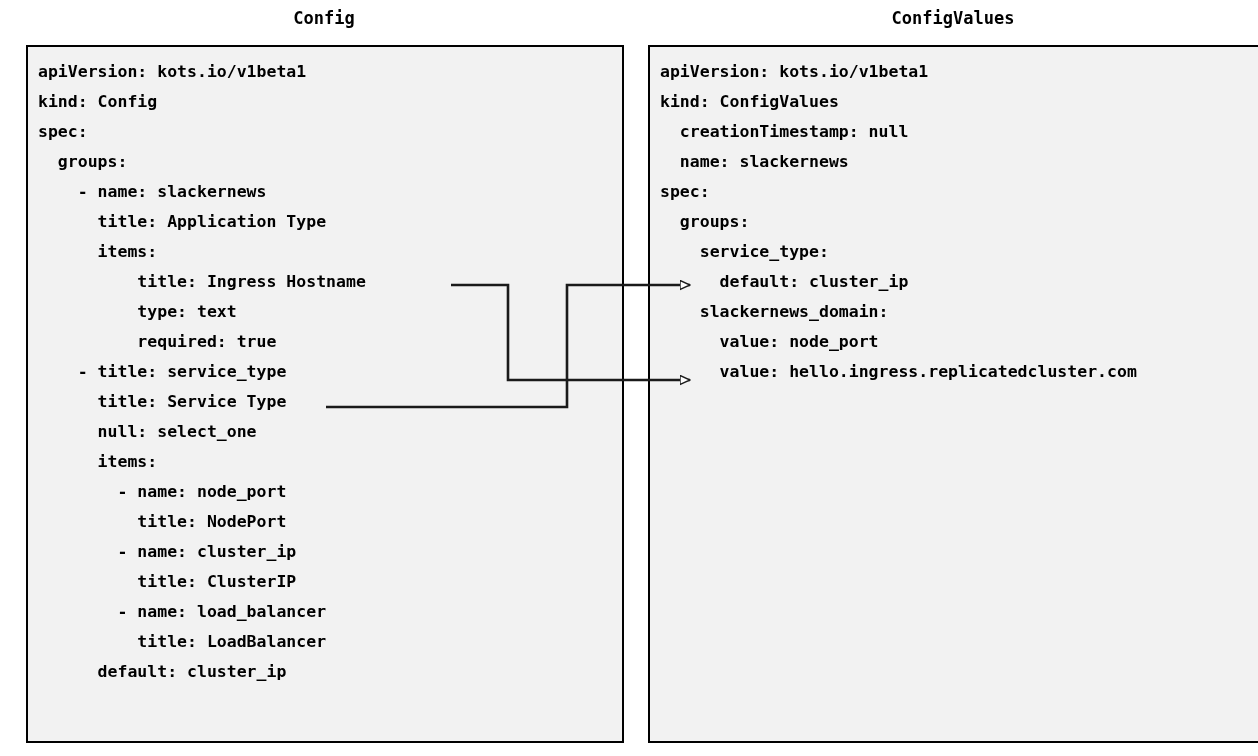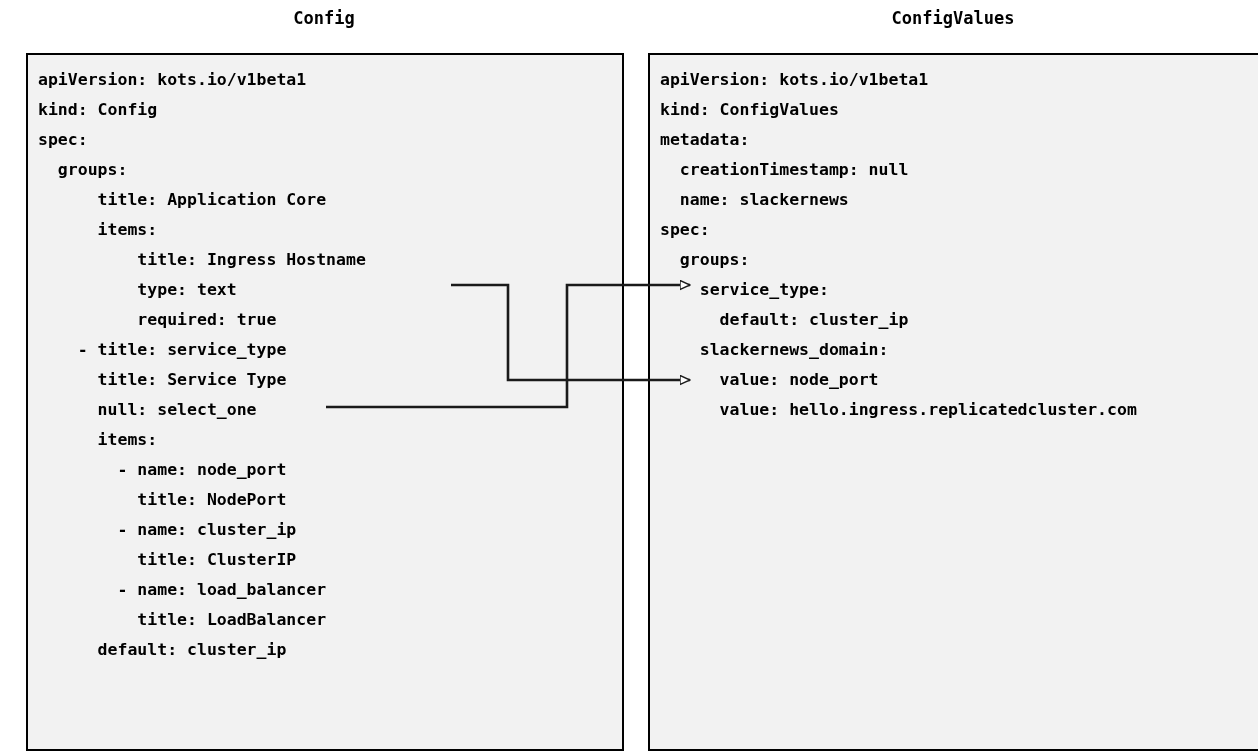--- a/index.html
+++ b/index.html
@@ -36,21 +36,20 @@
   #title-values  { left: 937px; }
 
   .panel {
     position: absolute;
     background: #f2f2f2;
     border: 2px solid #000000;
     box-sizing: border-box;
     top: 45px;
     height: 698px;
     overflow: hidden;
-    margin-top: 8px;
   }
   #panel-config { left: 10px;  width: 598px; }
   #panel-values { left: 632px; width: 612px; }
 
   .code-block {
     position: absolute;
     left: 10px;
     top: 10px;
     right: 0;
   }
@@ -81,21 +80,22 @@
   <div class="panel-title" id="title-config">Config</div>
 
   <div class="panel-title" id="title-values">ConfigValues</div>
 
   <div class="panel" id="panel-config">
     <div class="code-block">
       <div class="code-line">apiVersion: kots.io/v1beta1</div>
       <div class="code-line">kind: Config</div>
       <div class="code-line">spec:</div>
       <div class="code-line">  groups:</div>
-      <div class="code-line">      title: Application Core</div>
+      <div class="code-line">    - name: slackernews</div>
+      <div class="code-line">      title: Application Type</div>
       <div class="code-line">      items:</div>
       <div class="code-line">          title: Ingress Hostname</div>
       <div class="code-line">          type: text</div>
       <div class="code-line">          required: true</div>
       <div class="code-line">    - title: service_type</div>
       <div class="code-line">      title: Service Type</div>
       <div class="code-line">      null: select_one</div>
       <div class="code-line">      items:</div>
       <div class="code-line">        - name: node_port</div>
       <div class="code-line">          title: NodePort</div>
@@ -104,21 +104,20 @@
       <div class="code-line">        - name: load_balancer</div>
       <div class="code-line">          title: LoadBalancer</div>
       <div class="code-line">      default: cluster_ip</div>
     </div>
   </div>
 
   <div class="panel" id="panel-values">
     <div class="code-block">
       <div class="code-line">apiVersion: kots.io/v1beta1</div>
       <div class="code-line">kind: ConfigValues</div>
-      <div class="code-line">metadata:</div>
       <div class="code-line">  creationTimestamp: null</div>
       <div class="code-line">  name: slackernews</div>
       <div class="code-line">spec:</div>
       <div class="code-line">  groups:</div>
       <div class="code-line">    service_type:</div>
       <div class="code-line">      default: cluster_ip</div>
       <div class="code-line">    slackernews_domain:</div>
       <div class="code-line">      value: node_port</div>
       <div class="code-line">      value: hello.ingress.replicatedcluster.com</div>
     </div>

